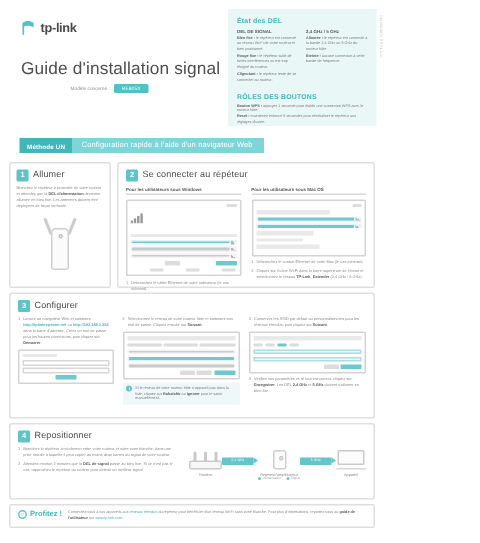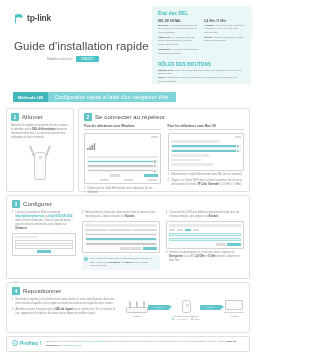--- a/index.html
+++ b/index.html
@@ -260,21 +260,21 @@
     <div class="logo">
       <span class="logo-mark">
         <svg width="11" height="11" viewBox="0 0 11 11">
           <path d="M1.2 2.1 C3.4 0.4 6.2 0.9 8.4 2.1 L8.4 5.2 C6.2 4.0 3.4 3.6 1.2 5.2 Z" fill="#4ec3c7"></path>
           <rect x="1.0" y="2.1" width="1.1" height="8.2" rx="0.5" fill="#4ec3c7"></rect>
         </svg>
       </span>
       <span class="logo-text">tp-link</span>
     </div>
 
-    <div class="title">Guide d'installation rapide</div>
+    <div class="title">Guide d'installation signal</div>
 
     <div class="model-row">
       <span class="model-label">Modèle concerné :</span>
       <span class="model-chip">RE605X</span>
     </div>
 
     <div class="info-panel">
       <div class="ip-head">État des DEL</div>
       <div class="ip-cols">
         <div class="ip-col">

